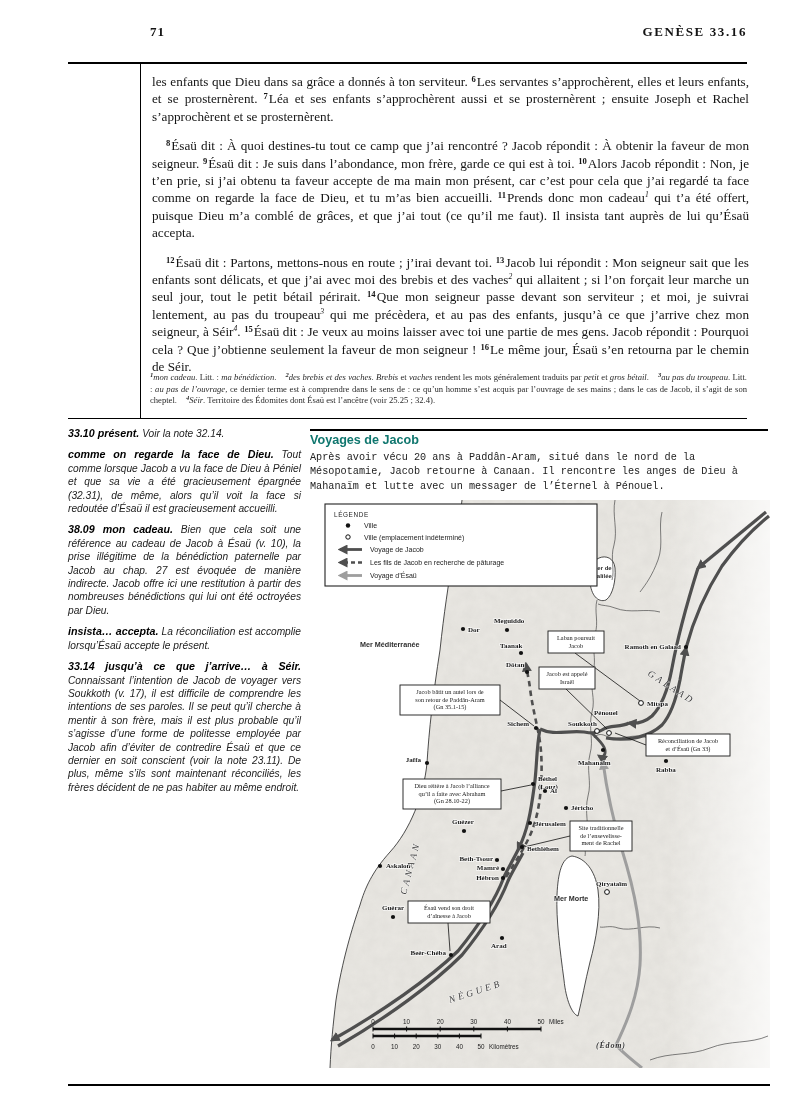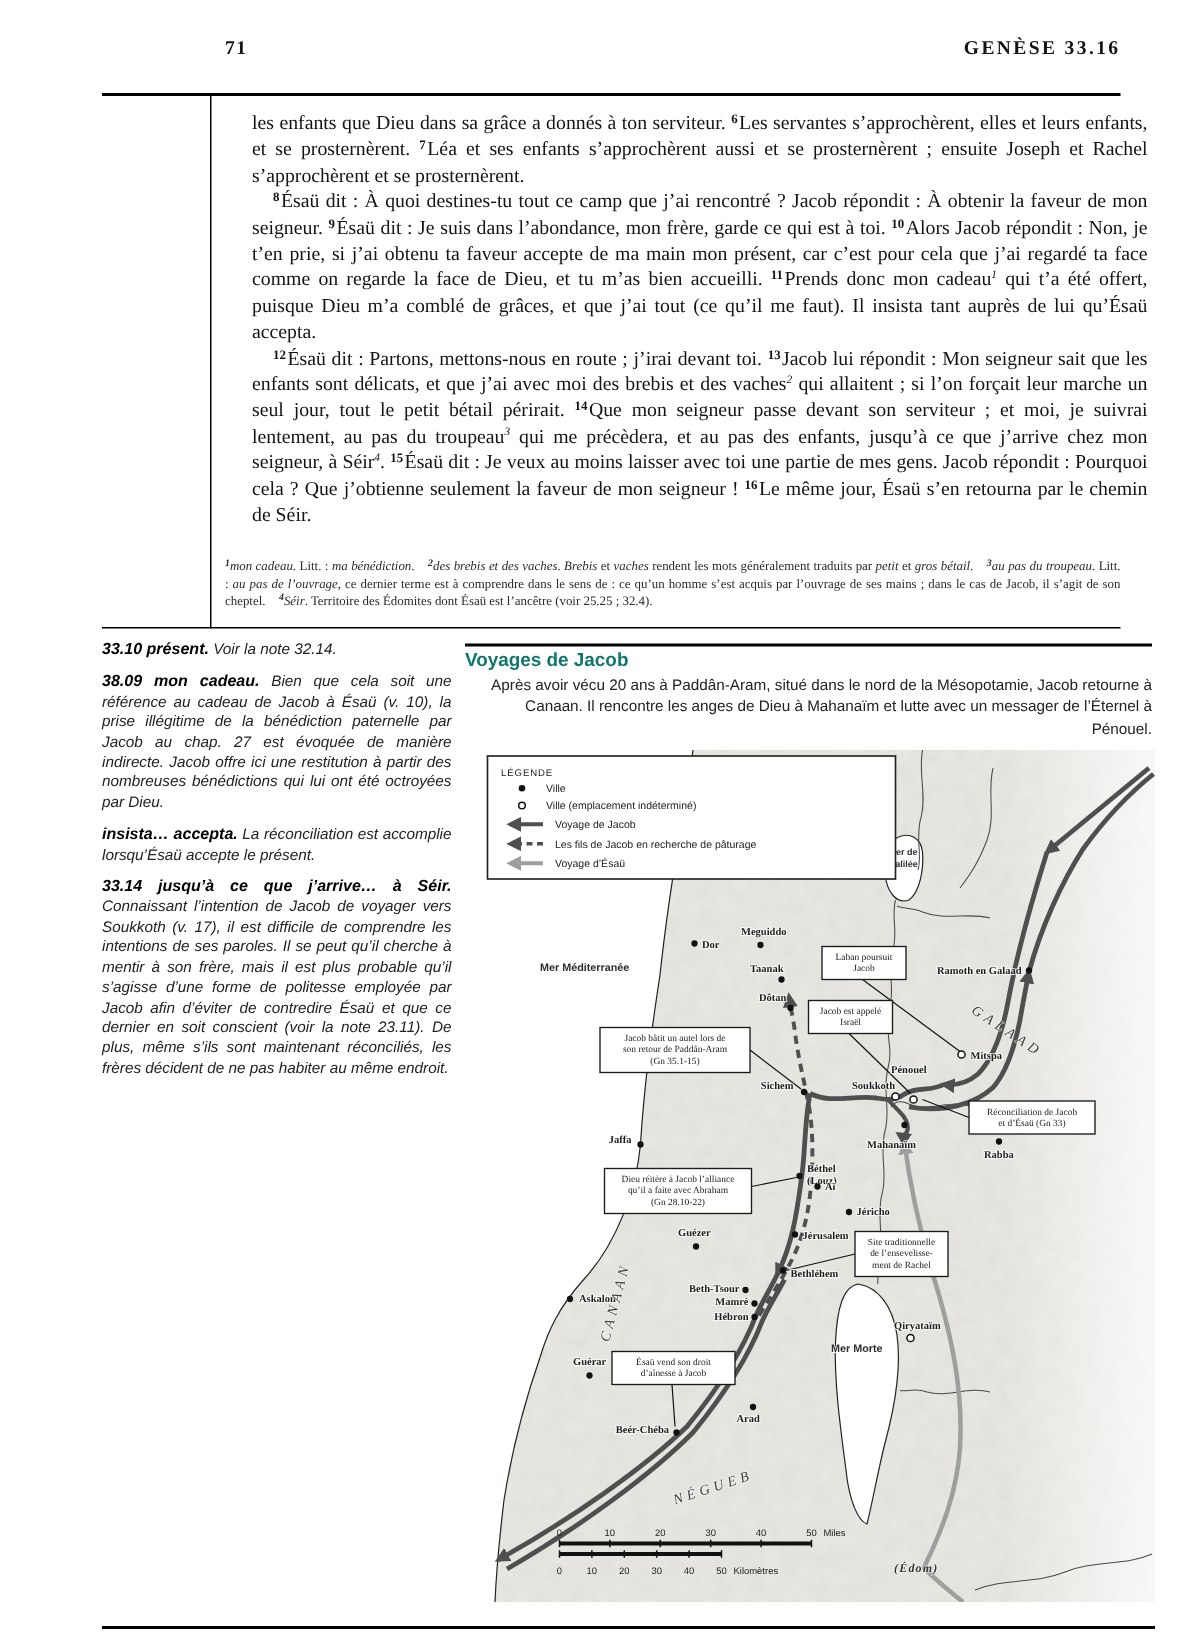--- a/index.html
+++ b/index.html
@@ -5,39 +5,39 @@
   html,body{margin:0;padding:0;}
   body{width:799px;height:1100px;position:relative;background:#fff;font-family:"Liberation Serif",serif;color:#141414;overflow:hidden;}
 
   .rule{position:absolute;background:#000;}
 
   
   #page-number{position:absolute;left:150px;top:24px;width:513px;font-size:13px;font-weight:600;letter-spacing:1px;}
   #running-head{position:absolute;left:400px;top:24px;width:347px;text-align:right;font-size:13px;font-weight:600;letter-spacing:1.6px;}
 
   
-  #scripture{position:absolute;left:168px;top:73px;width:597px;font-size:13.2px;line-height:17.4px;text-align:justify;}
+  #scripture{position:absolute;left:152px;top:73px;width:597px;font-size:13.2px;line-height:17.4px;text-align:justify;}
   #scripture p{margin:0;}
-  #scripture p.ind{text-indent:14px;}
+  #scripture p.ind{text-indent:14px;margin-top:12px;}
   sup.vnum{font-weight:bold;font-size:8.6px;vertical-align:4px;line-height:0;margin-right:1px;}
   sup.fnref{font-style:italic;font-size:7.6px;vertical-align:5px;line-height:0;}
 
   
   #footnotes{position:absolute;left:150px;top:372px;width:597px;font-size:8.6px;line-height:11.6px;color:#2a2a2a;text-align:justify;}
   #footnotes .fn{margin-right:9px;}
   #footnotes sup{font-weight:bold;font-size:6.6px;vertical-align:3px;line-height:0;}
 
   
   #study-notes{position:absolute;left:68px;top:427px;width:233px;font-family:"Liberation Sans",sans-serif;font-size:10.2px;line-height:13.4px;color:#222;text-align:justify;}
   #study-notes p{margin:0 0 8px 0;font-style:italic;}
   #study-notes b{font-size:10.7px;color:#000;}
 
   
   #map-title{position:absolute;left:310px;top:433px;width:458px;font-family:"Liberation Sans",sans-serif;font-size:12.6px;font-weight:bold;color:#0f766e;}
-  #map-intro{position:absolute;left:310px;top:451px;width:458px;font-family:Liberation Sans, sans-serif;font-size:10.2px;line-height:14.4px;color:#222;text-align:right;}
+  #map-intro{position:absolute;left:310px;top:451px;width:458px;font-family:Liberation Mono, monospace;font-size:10.2px;line-height:14.4px;color:#222;}
   #map-svg{position:absolute;left:310px;top:500px;}
 
   
   .map-city-label{font:600 7px "Liberation Serif",serif;fill:#1c1c1c;paint-order:stroke;stroke:rgba(255,255,255,.75);stroke-width:1.4px;}
   .map-sea-label{font:bold 7.2px "Liberation Sans",sans-serif;fill:#2e2e2e;paint-order:stroke;stroke:rgba(255,255,255,.85);stroke-width:1.2px;}
   .map-sea-label.small{font-size:6px;}
   .map-region-label{font:italic 9.5px "Liberation Serif",serif;fill:#3d3d3d;letter-spacing:3px;paint-order:stroke;stroke:rgba(255,255,255,.6);stroke-width:1px;}
   .map-callout-text{font:6.3px "Liberation Serif",serif;fill:#1a1a1a;}
   .legend-label{font:7px "Liberation Sans",sans-serif;fill:#222;}
   .legend-title{font:6.4px "Liberation Sans",sans-serif;letter-spacing:.6px;fill:#222;}
@@ -59,20 +59,21 @@
 <div id="scripture">
     <p class="bible-p">les enfants que Dieu dans sa grâce a donnés à ton serviteur. <sup class="vnum">6</sup>Les servantes s’approchèrent, elles et leurs enfants, et se prosternèrent. <sup class="vnum">7</sup>Léa et ses enfants s’approchèrent aussi et se prosternèrent ; ensuite Joseph et Rachel s’approchèrent et se prosternèrent.</p>
     <p class="bible-p ind"><sup class="vnum">8</sup>Ésaü dit : À quoi destines-tu tout ce camp que j’ai rencontré ? Jacob répondit : À obtenir la faveur de mon seigneur. <sup class="vnum">9</sup>Ésaü dit : Je suis dans l’abondance, mon frère, garde ce qui est à toi. <sup class="vnum">10</sup>Alors Jacob répondit : Non, je t’en prie, si j’ai obtenu ta faveur accepte de ma main mon présent, car c’est pour cela que j’ai regardé ta face comme on regarde la face de Dieu, et tu m’as bien accueilli. <sup class="vnum">11</sup>Prends donc mon cadeau<sup class="fnref">1</sup> qui t’a été offert, puisque Dieu m’a comblé de grâces, et que j’ai tout (ce qu’il me faut). Il insista tant auprès de lui qu’Ésaü accepta.</p>
     <p class="bible-p ind"><sup class="vnum">12</sup>Ésaü dit : Partons, mettons-nous en route ; j’irai devant toi. <sup class="vnum">13</sup>Jacob lui répondit : Mon seigneur sait que les enfants sont délicats, et que j’ai avec moi des brebis et des vaches<sup class="fnref">2</sup> qui allaitent ; si l’on forçait leur marche un seul jour, tout le petit bétail périrait. <sup class="vnum">14</sup>Que mon seigneur passe devant son serviteur ; et moi, je suivrai lentement, au pas du troupeau<sup class="fnref">3</sup> qui me précèdera, et au pas des enfants, jusqu’à ce que j’arrive chez mon seigneur, à Séir<sup class="fnref">4</sup>. <sup class="vnum">15</sup>Ésaü dit : Je veux au moins laisser avec toi une partie de mes gens. Jacob répondit : Pourquoi cela ? Que j’obtienne seulement la faveur de mon seigneur ! <sup class="vnum">16</sup>Le même jour, Ésaü s’en retourna par le chemin de Séir.</p>
   </div>
 
 <div id="footnotes"><span class="fn"><sup class="fnref">1</sup><i>mon cadeau</i>. Litt. : <i>ma bénédiction</i>.</span><span class="fn"><sup class="fnref">2</sup><i>des brebis et des vaches</i>. <i>Brebis</i> et <i>vaches</i> rendent les mots généralement traduits par <i>petit</i> et <i>gros bétail</i>.</span><span class="fn"><sup class="fnref">3</sup><i>au pas du troupeau</i>. Litt. : <i>au pas de l’ouvrage</i>, ce dernier terme est à comprendre dans le sens de : ce qu’un homme s’est acquis par l’ouvrage de ses mains ; dans le cas de Jacob, il s’agit de son cheptel.</span><span class="fn"><sup class="fnref">4</sup><i>Séir</i>. Territoire des Édomites dont Ésaü est l’ancêtre (voir 25.25 ; 32.4).</span></div>
 
 <div id="study-notes">
     <p><b>33.10 présent.</b> Voir la note 32.14.</p>
+    <p><b>comme on regarde la face de Dieu.</b> Tout comme lorsque Jacob a vu la face de Dieu à Péniel et que sa vie a été gracieusement épargnée (32.31), de même, alors qu’il voit la face si redoutée d’Ésaü il est gracieusement accueilli.</p>
     <p><b>38.09 mon cadeau.</b> Bien que cela soit une référence au cadeau de Jacob à Ésaü (v. 10), la prise illégitime de la bénédiction paternelle par Jacob au chap. 27 est évoquée de manière indirecte. Jacob offre ici une restitution à partir des nombreuses bénédictions qui lui ont été octroyées par Dieu.</p>
     <p><b>insista… accepta.</b> La réconciliation est accomplie lorsqu’Ésaü accepte le présent.</p>
     <p><b>33.14 jusqu’à ce que j’arrive… à Séir.</b> Connaissant l’intention de Jacob de voyager vers Soukkoth (v. 17), il est difficile de comprendre les intentions de ses paroles. Il se peut qu’il cherche à mentir à son frère, mais il est plus probable qu’il s’agisse d’une forme de politesse employée par Jacob afin d’éviter de contredire Ésaü et que ce dernier en soit conscient (voir la note 23.11). De plus, même s’ils sont maintenant réconciliés, les frères décident de ne pas habiter au même endroit.</p>
   </div>
 
 <div id="map-title">Voyages de Jacob</div>
 <div id="map-intro">Après avoir vécu 20 ans à Paddân-Aram, situé dans le nord de la Mésopotamie, Jacob retourne à Canaan. Il rencontre les anges de Dieu à Mahanaïm et lutte avec un messager de l’Éternel à Pénouel.</div>
 
 <svg id="map-svg" width="460" height="568" viewBox="0 0 460 568">
   <defs>

